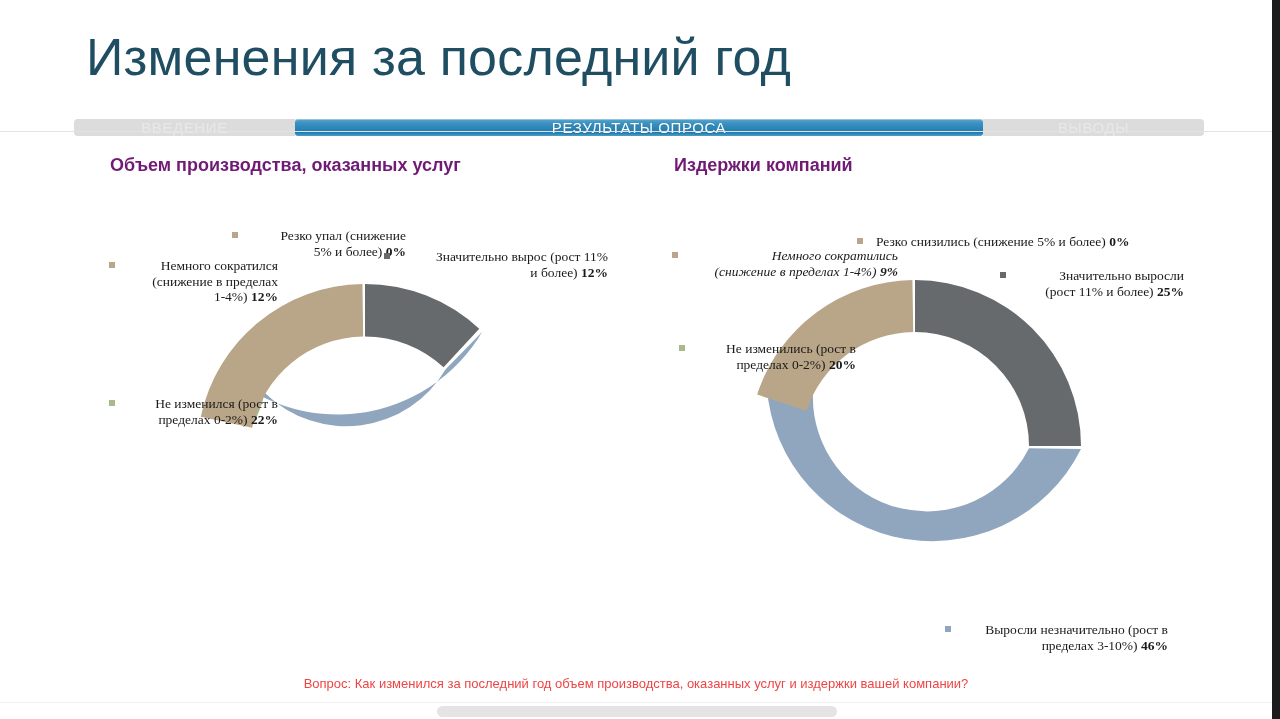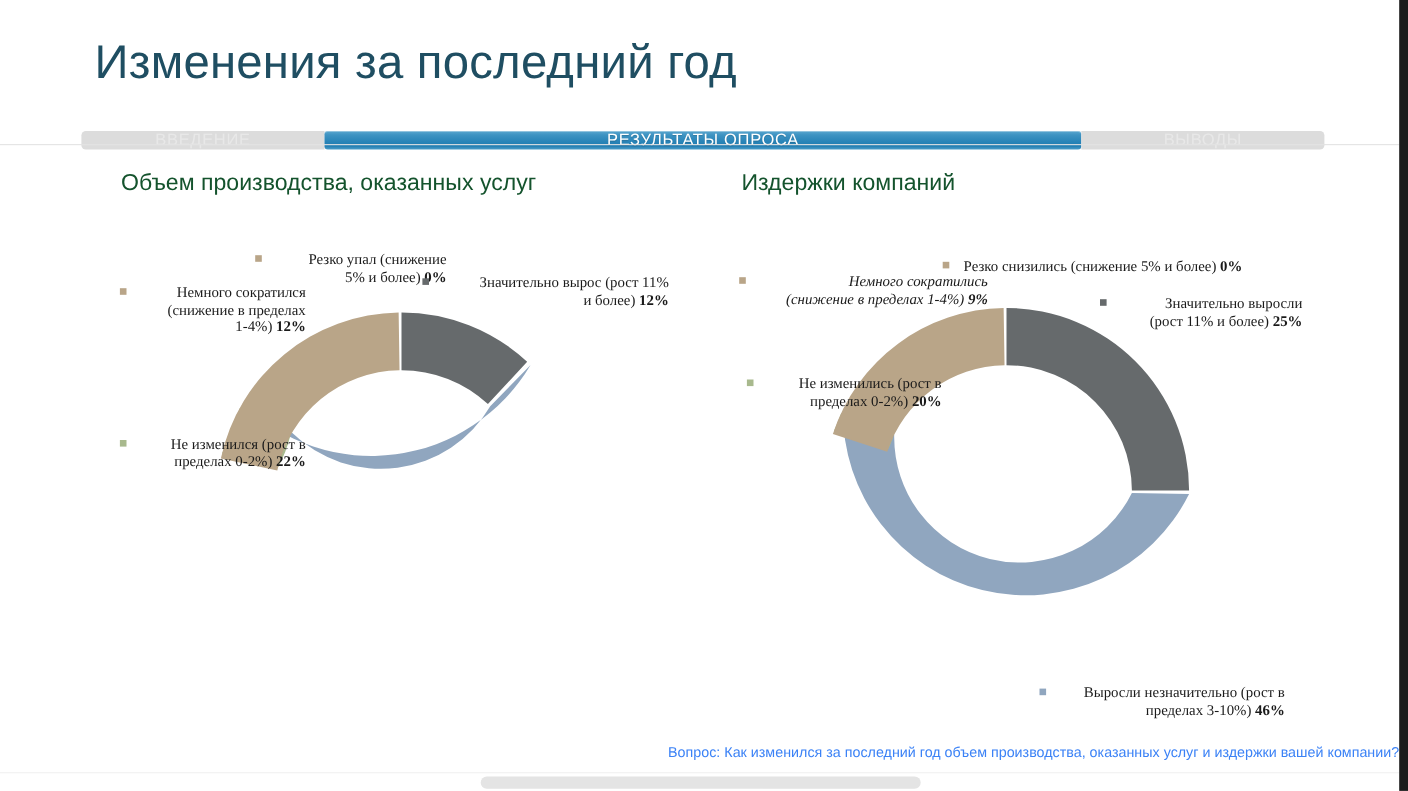--- a/index.html
+++ b/index.html
@@ -28,21 +28,21 @@
     width: 8px;
     height: 719px;
     background: #1c1c1c;
   }
 
   
   .slide-title {
     position: absolute;
     left: 86px;
     top: 32px;
-    font-size: 43px;
+    font-size: 52px;
     line-height: 50px;
     font-weight: 400;
     color: #1f4e62;
     letter-spacing: 0.2px;
     white-space: nowrap;
   }
 
   
   .nav-strip {
     position: absolute;
@@ -85,23 +85,23 @@
     left: 0;
     top: 131px;
     width: 1272px;
     height: 1px;
     background: #e3e3e3;
   }
 
   
   .panel-heading {
     position: absolute;
-    font-size: 21px;
-    font-weight: 400;
-    color: #14532d;
+    font-size: 18px;
+    font-weight: 700;
+    color: #701a75;
     white-space: nowrap;
   }
   .panel-heading.left  { left: 110px; top: 155px; }
   .panel-heading.right { left: 674px; top: 155px; }
 
   
   .donut-wrap { position: absolute; }
   .donut-wrap svg { display: block; overflow: visible; }
 
   
@@ -124,23 +124,23 @@
 
   .ta-c { text-align: right; }
   .ta-l { text-align: left; }
 
   
   .footnote {
     position: absolute;
     left: 0;
     top: 676px;
     width: 1272px;
-    text-align: right;
+    text-align: center;
     font-size: 13px;
-    color: #3b82f6;
+    color: #ef4444;
     font-family: "Liberation Sans", sans-serif;
   }
 
   
   .scrollbar-track {
     position: absolute;
     left: 0;
     bottom: 0;
     width: 1272px;
     height: 17px;

